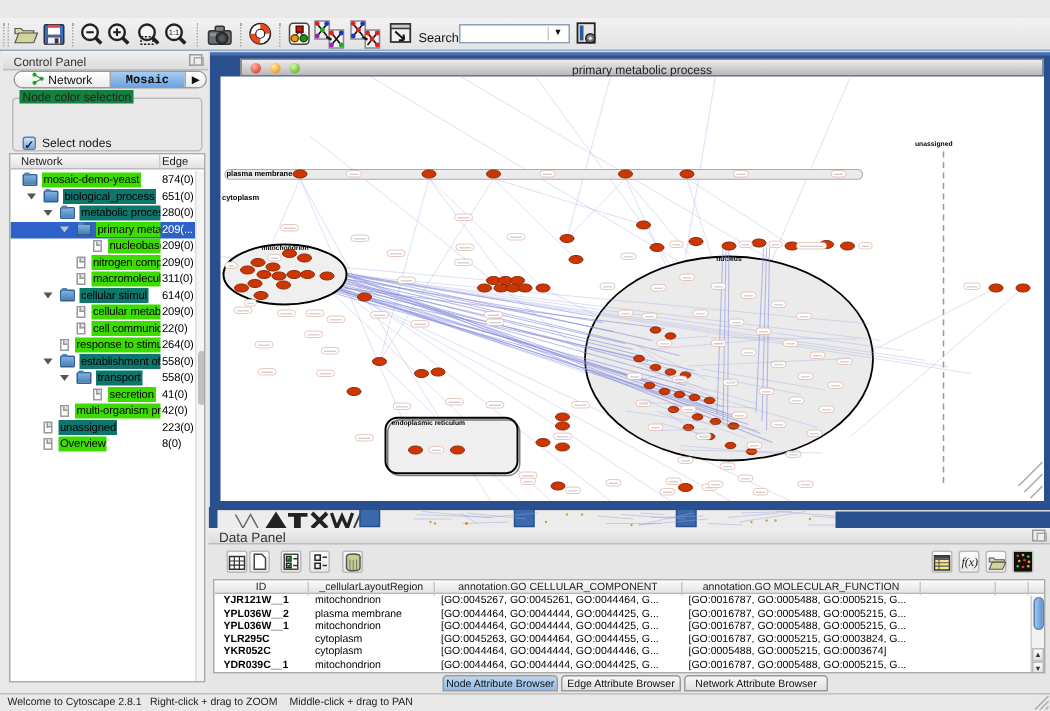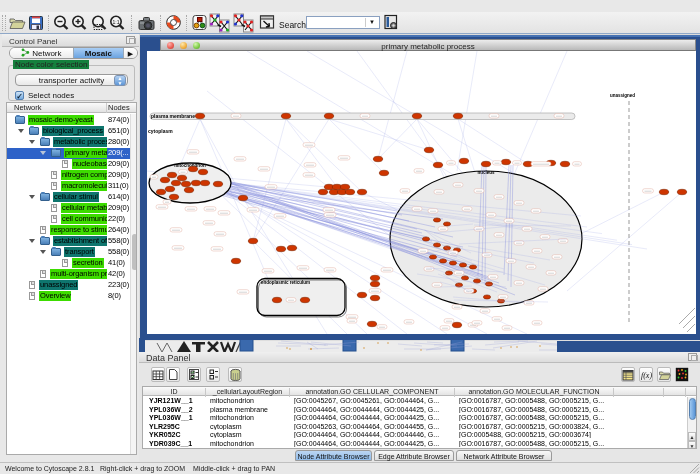--- a/index.html
+++ b/index.html
@@ -21,21 +21,21 @@
 
 #cpanel{left:2px;top:34px;width:137px;height:424px;background:#e8e8e8;}
 #cpanel-title{left:0;top:0;width:137px;height:13px;background:linear-gradient(#f0f0f0,#dcdcdc);border-bottom:1px solid #bbb;}
 #cpanel-title span{position:absolute;left:7px;top:2.5px;font-size:8px;color:#333;}
 .floatic{position:absolute;width:9px;height:8px;border:1px solid #999;background:#eee;}
 .floatic:before{content:"";position:absolute;left:2px;top:1px;width:5px;height:4px;border:1px solid #aaa;}
 
 #tabs{left:7px;top:13px;width:129px;height:12px;border:1px solid #9a9a9a;border-radius:6px;background:#fdfdfd;overflow:hidden;display:flex;}
 #tabs .seg{height:100%;font-size:8px;text-align:center;line-height:12px;color:#111;}
 #tabs .s1{width:68px;background:linear-gradient(#ffffff,#ececec);}
-#tabs .s2{width:56px;background:linear-gradient(#a8cdf4,#6ba3e0);font-weight:bold;border-left:1px solid #98a8b8;border-right:1px solid #98a8b8;}
+#tabs .s2{width:56px;background:linear-gradient(#a8cdf4,#6ba3e0);font-weight:bold;border-left:1px solid #98a8b8;border-right:1px solid #98a8b8;font-family:Liberation Mono, monospace;}
 #tabs .s3{width:14px;background:linear-gradient(#ffffff,#ececec);font-size:7px;}
 
 #grp{left:6px;top:31px;width:127px;height:36px;border:1px solid #bcbcbc;border-radius:3px;}
 #grp-lab{left:11px;top:25.5px;font-size:8px;color:#222;background:#15803d;padding:0 2px;}
 #combo{left:13px;top:40px;width:113px;height:12px;background:linear-gradient(#ffffff,#e8e8e8);border:1px solid #9a9a9a;border-radius:4px;font-size:8px;color:#111;text-align:center;line-height:11px;}
 #combo .sp{position:absolute;right:1px;top:0px;width:12px;height:11px;border-radius:3px;background:linear-gradient(#b4d2f2,#5e97d8);border:1px solid #7a92b4;color:#fff;font-size:5px;line-height:5px;text-align:center;}
 #chk{left:13px;top:57px;width:9px;height:9px;background:linear-gradient(#cfe4f8,#74aadf);border:1px solid #5580b0;border-radius:2px;color:#123;font-size:8px;line-height:9px;text-align:center;font-weight:bold;}
 #chklbl{left:26px;top:57px;font-size:8px;color:#111;}
 
 #treewrap{left:4px;top:68px;width:131px;height:353px;border:1px solid #aaa;background:#fff;overflow:hidden;}
@@ -209,27 +209,26 @@
             <circle cx="2" cy="1.8" r="1.4" fill="#2a2"></circle>
             <circle cx="6.8" cy="4.5" r="1.4" fill="#2a2"></circle>
             <circle cx="2" cy="7.2" r="1.4" fill="#2a2"></circle>
             <path d="M2 1.8 L6.8 4.5 L2 7.2" stroke="#383" stroke-width="0.7" fill="none"></path>
           </svg> Network</div>
         <div class="seg s2">Mosaic</div>
         <div class="seg s3">▶</div>
       </div>
  <div class="abs" id="grp"></div>
       <div class="abs" id="grp-lab">Node color selection</div>
- <div class="abs" id="combo">transporter activity<div class="sp">▲<br>▼</div></div>
  <div class="abs" id="chk">✓</div>
       <div class="abs" id="chklbl">Select nodes</div>
  <div class="abs" id="treewrap">
   <div id="treehdr">
           <span class="h1">Network</span>
-          <span class="h2">Nodes</span>
+          <span class="h2">Edge</span>
           <div class="vline"></div>
         </div>
   <div id="treerows">
           <div class="trow" style="top:11.5px">
             <div class="fold" style="left:8px"></div>
             <div class="lab gbg" style="left:21px;max-width:79px">mosaic-demo-yeast</div>
             <div class="val" style="">874(0)</div>
           </div>
           <div class="trow" style="top:22.5px">
             <div class="arr" style="left:11px;border-top-color:#555"></div>

